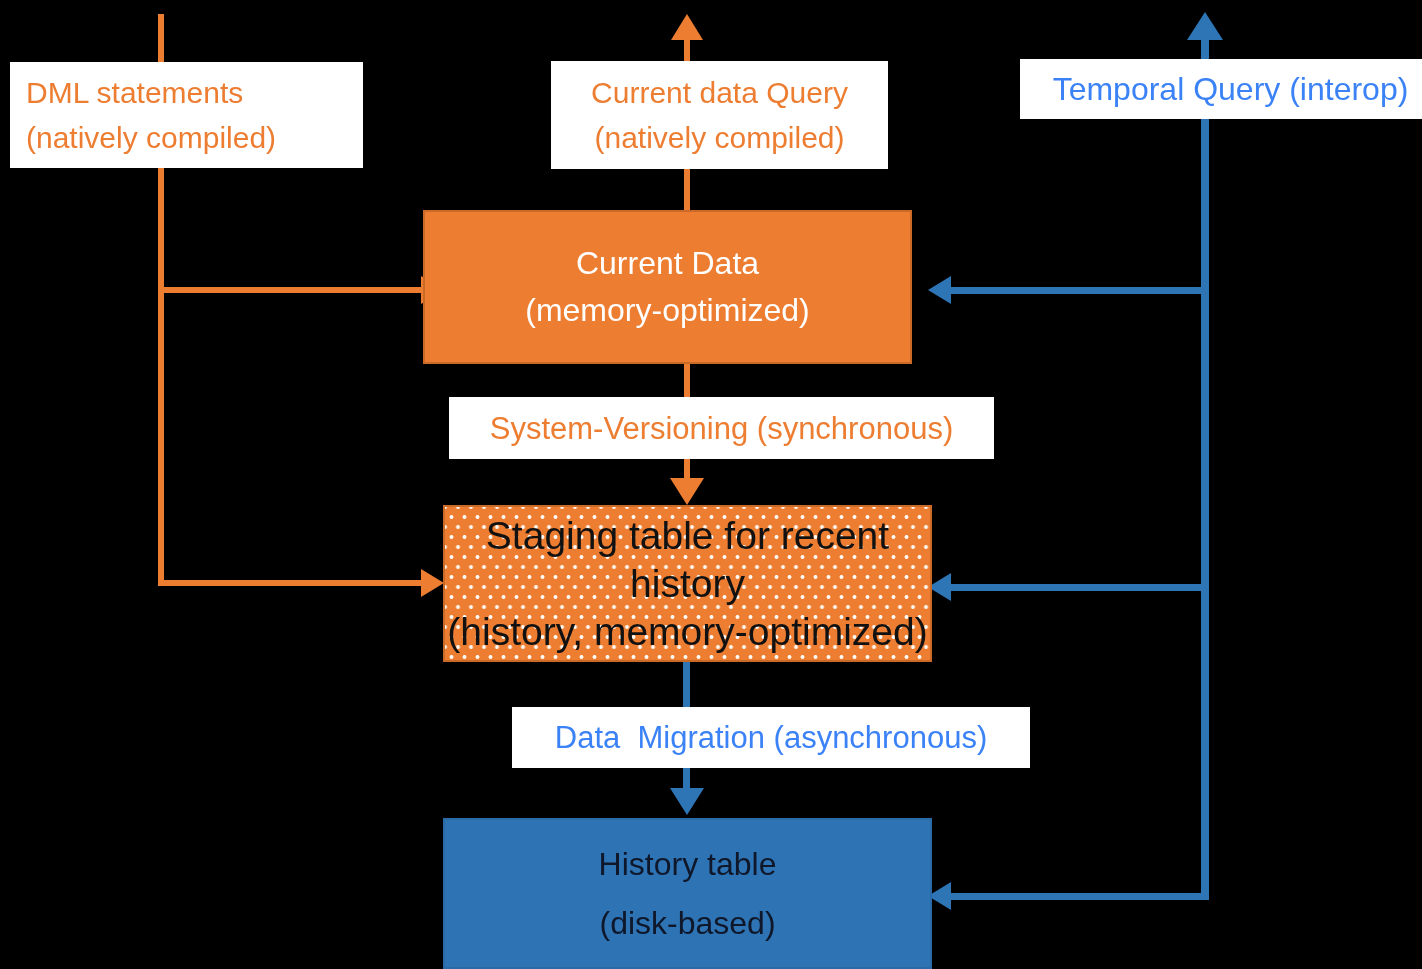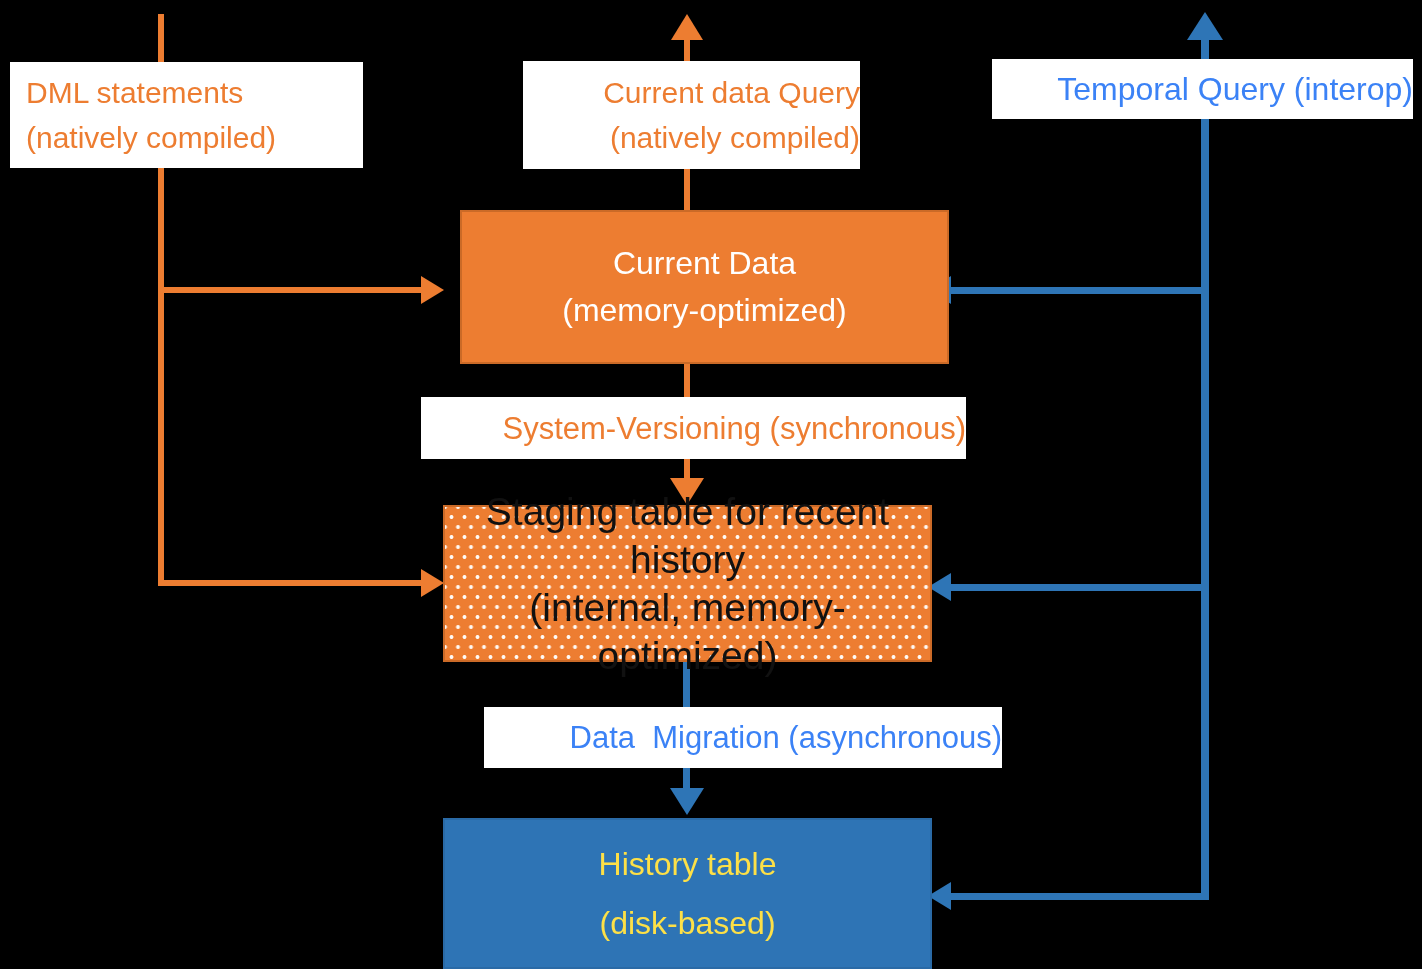--- a/index.html
+++ b/index.html
@@ -17,40 +17,40 @@
   .tri-up-orange{border-left:16px solid transparent;border-right:16px solid transparent;border-bottom:26px solid #ED7D31;}
   .tri-up-blue{border-left:18px solid transparent;border-right:18px solid transparent;border-bottom:28px solid #2E75B6;}
   .tri-down-orange{border-left:17px solid transparent;border-right:17px solid transparent;border-top:27px solid #ED7D31;}
   .tri-down-blue{border-left:17px solid transparent;border-right:17px solid transparent;border-top:27px solid #2E75B6;}
   
   .label{
     position:absolute;z-index:2;background:#FFFFFF;
     display:flex;flex-direction:column;justify-content:center;
     font-size:30px;line-height:45px;
   }
-  .label.center{align-items:flex-end;text-align:center;}
+  .label.center{align-items:center;text-align:center;margin-left:28px;}
   .label.orange-text{color:#ED7D31;}
   .label.blue-text{color:#3b82f6;}
   .pre{white-space:pre;}
   
   .node{
     position:absolute;z-index:2;
     display:flex;flex-direction:column;justify-content:center;align-items:center;
     text-align:center;font-size:32px;line-height:47px;
   }
   .node-orange{background:#ED7D31;border:2px solid #CB6A27;color:#FFFFFF;}
   .node-dotted{
     background-color:#ED7D31;border:2px solid #CB6A27;color:#111111;
     background-image:
       radial-gradient(circle,rgba(255,255,255,.95) 1.6px,transparent 2.3px),
       radial-gradient(circle,rgba(255,255,255,.95) 1.6px,transparent 2.3px);
     background-size:13px 20px;background-position:0 0,6.5px 10px;
     line-height:48px;font-size:39px;
   }
-  .node-blue{background:#2E74B5;border:2px solid #2A6AA6;color:#fde047;gap:12px;}
+  .node-blue{background:#2E74B5;border:2px solid #2A6AA6;color:#0f172a;gap:12px;}
 </style>
 </head>
 <body>
 
 <div id="stage">
 
   <div class="vline orange" style="left:158px;top:14px;width:6px;height:572px;"></div>
   <div class="hline orange" style="left:161px;top:287px;width:262px;height:6px;"></div>
   <div class="tri tri-right" style="left:421px;top:276px;"></div>
   <div class="hline orange" style="left:158px;top:580px;width:265px;height:6px;"></div>
@@ -89,29 +89,29 @@
   </div>
 
   <div class="label center orange-text" style="left:421px;top:397px;width:545px;height:62px;font-size:31px;">
     <span class="pre">System-Versioning (synchronous)</span>
   </div>
 
   <div class="label center blue-text" style="left:484px;top:707px;width:518px;height:61px;font-size:31px;">
     <span class="pre">Data  Migration (asynchronous)</span>
   </div>
 
-  <div class="node node-orange" style="left:460px;top:210px;width:485px;height:150px;">
+  <div class="node node-orange" style="left:423px;top:210px;width:485px;height:150px;">
     <span>Current Data</span>
     <span>(memory-optimized)</span>
   </div>
 
   <div class="node node-dotted" style="left:443px;top:505px;width:485px;height:153px;">
     <span>Staging table for recent</span>
     <span>history</span>
-    <span>(internal, memory-optimized)</span>
+    <span>(history, memory-optimized)</span>
   </div>
 
   <div class="node node-blue" style="left:443px;top:818px;width:485px;height:147px;">
     <span>History table</span>
     <span>(disk-based)</span>
   </div>
 
 </div>
 
 </body></html>

